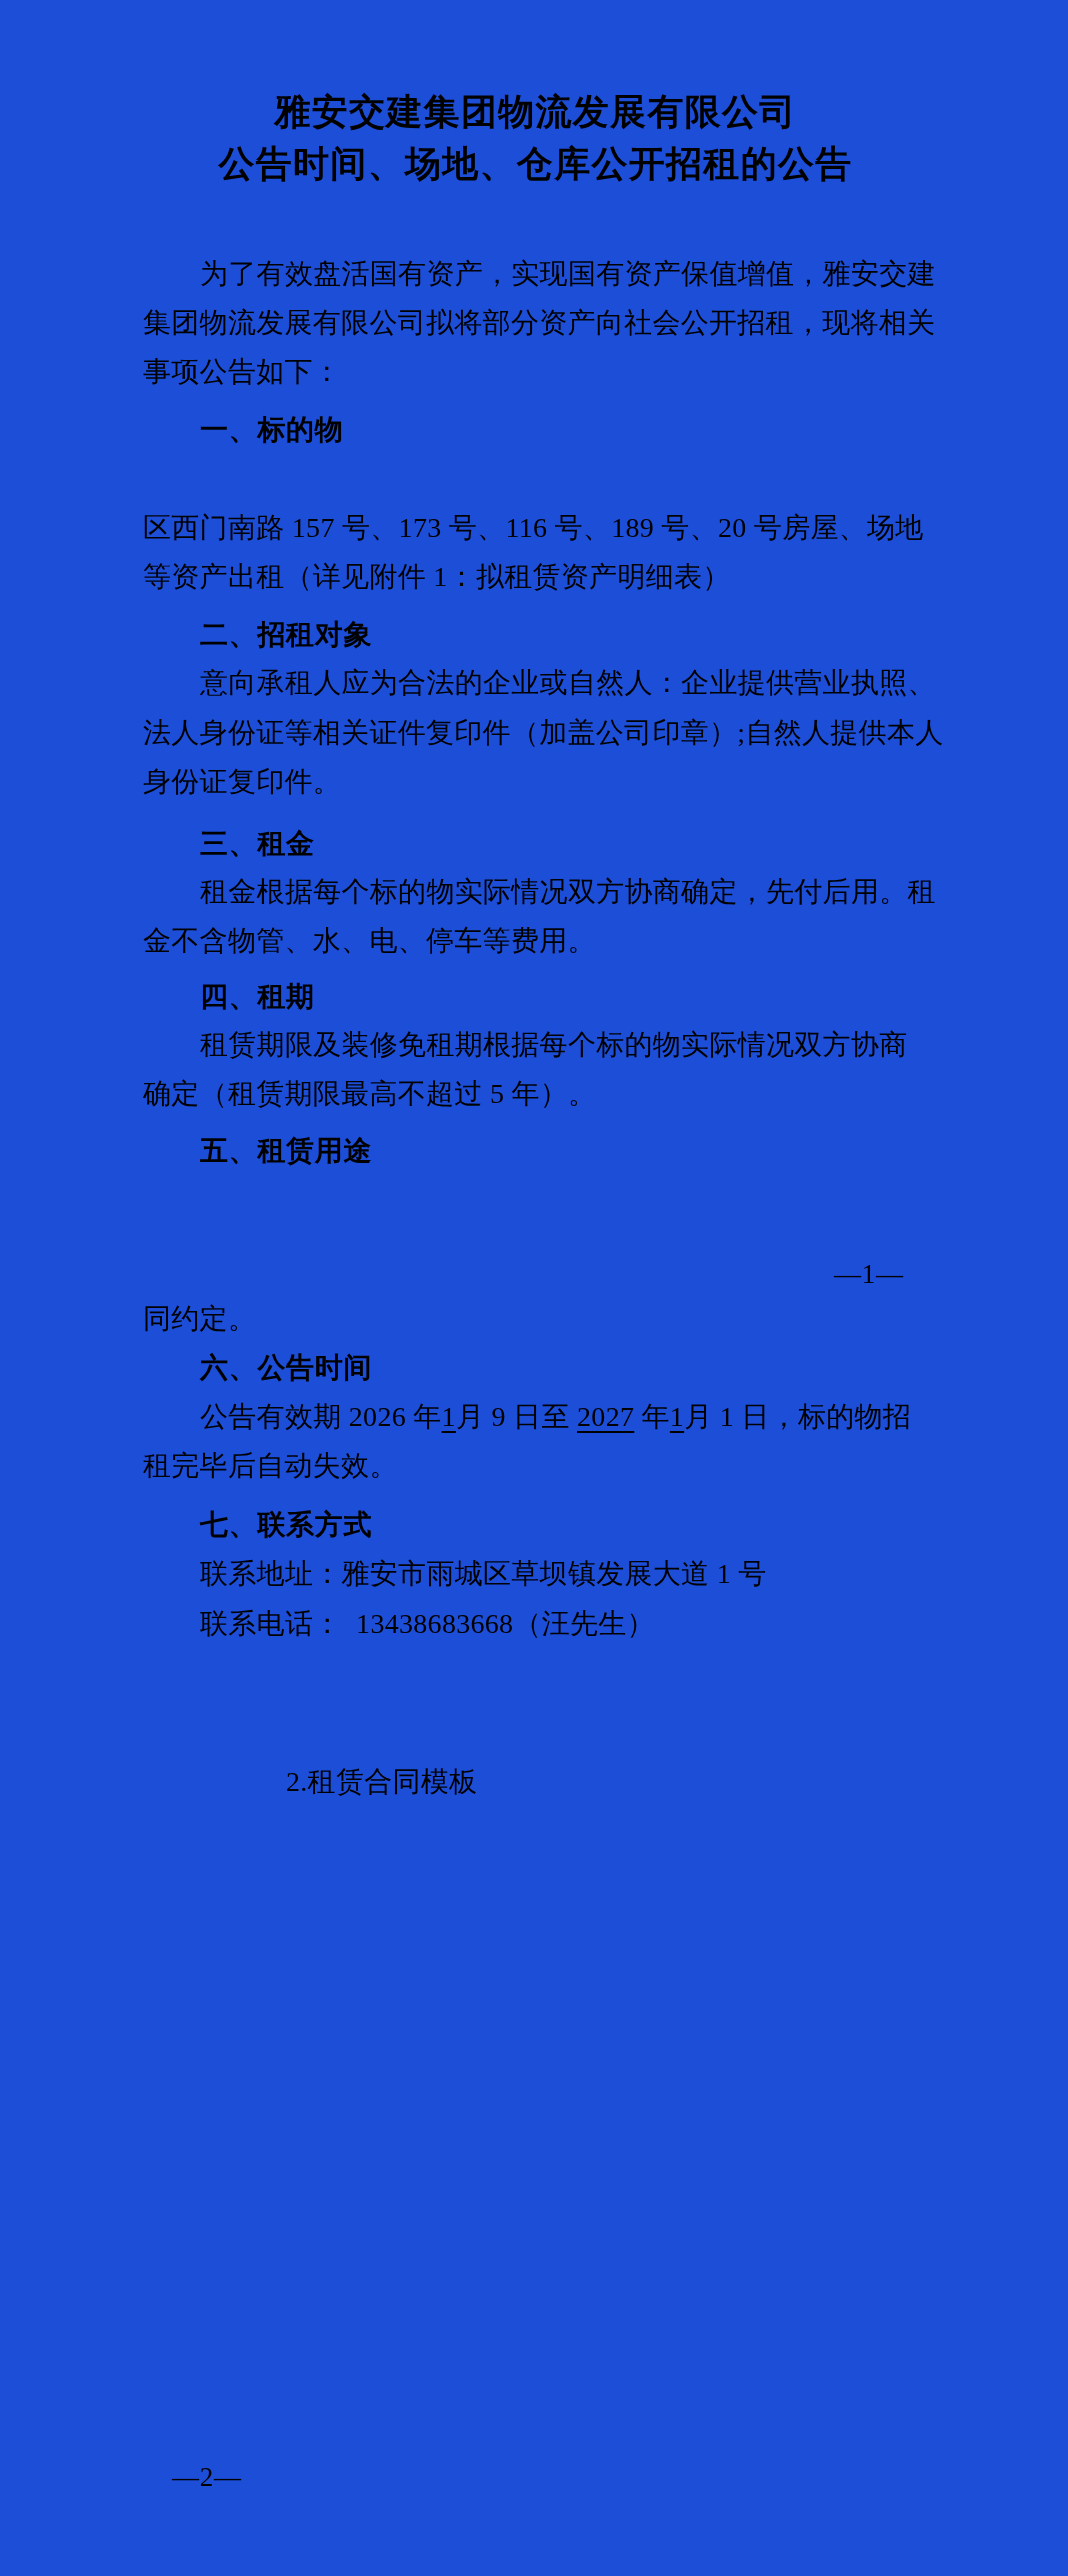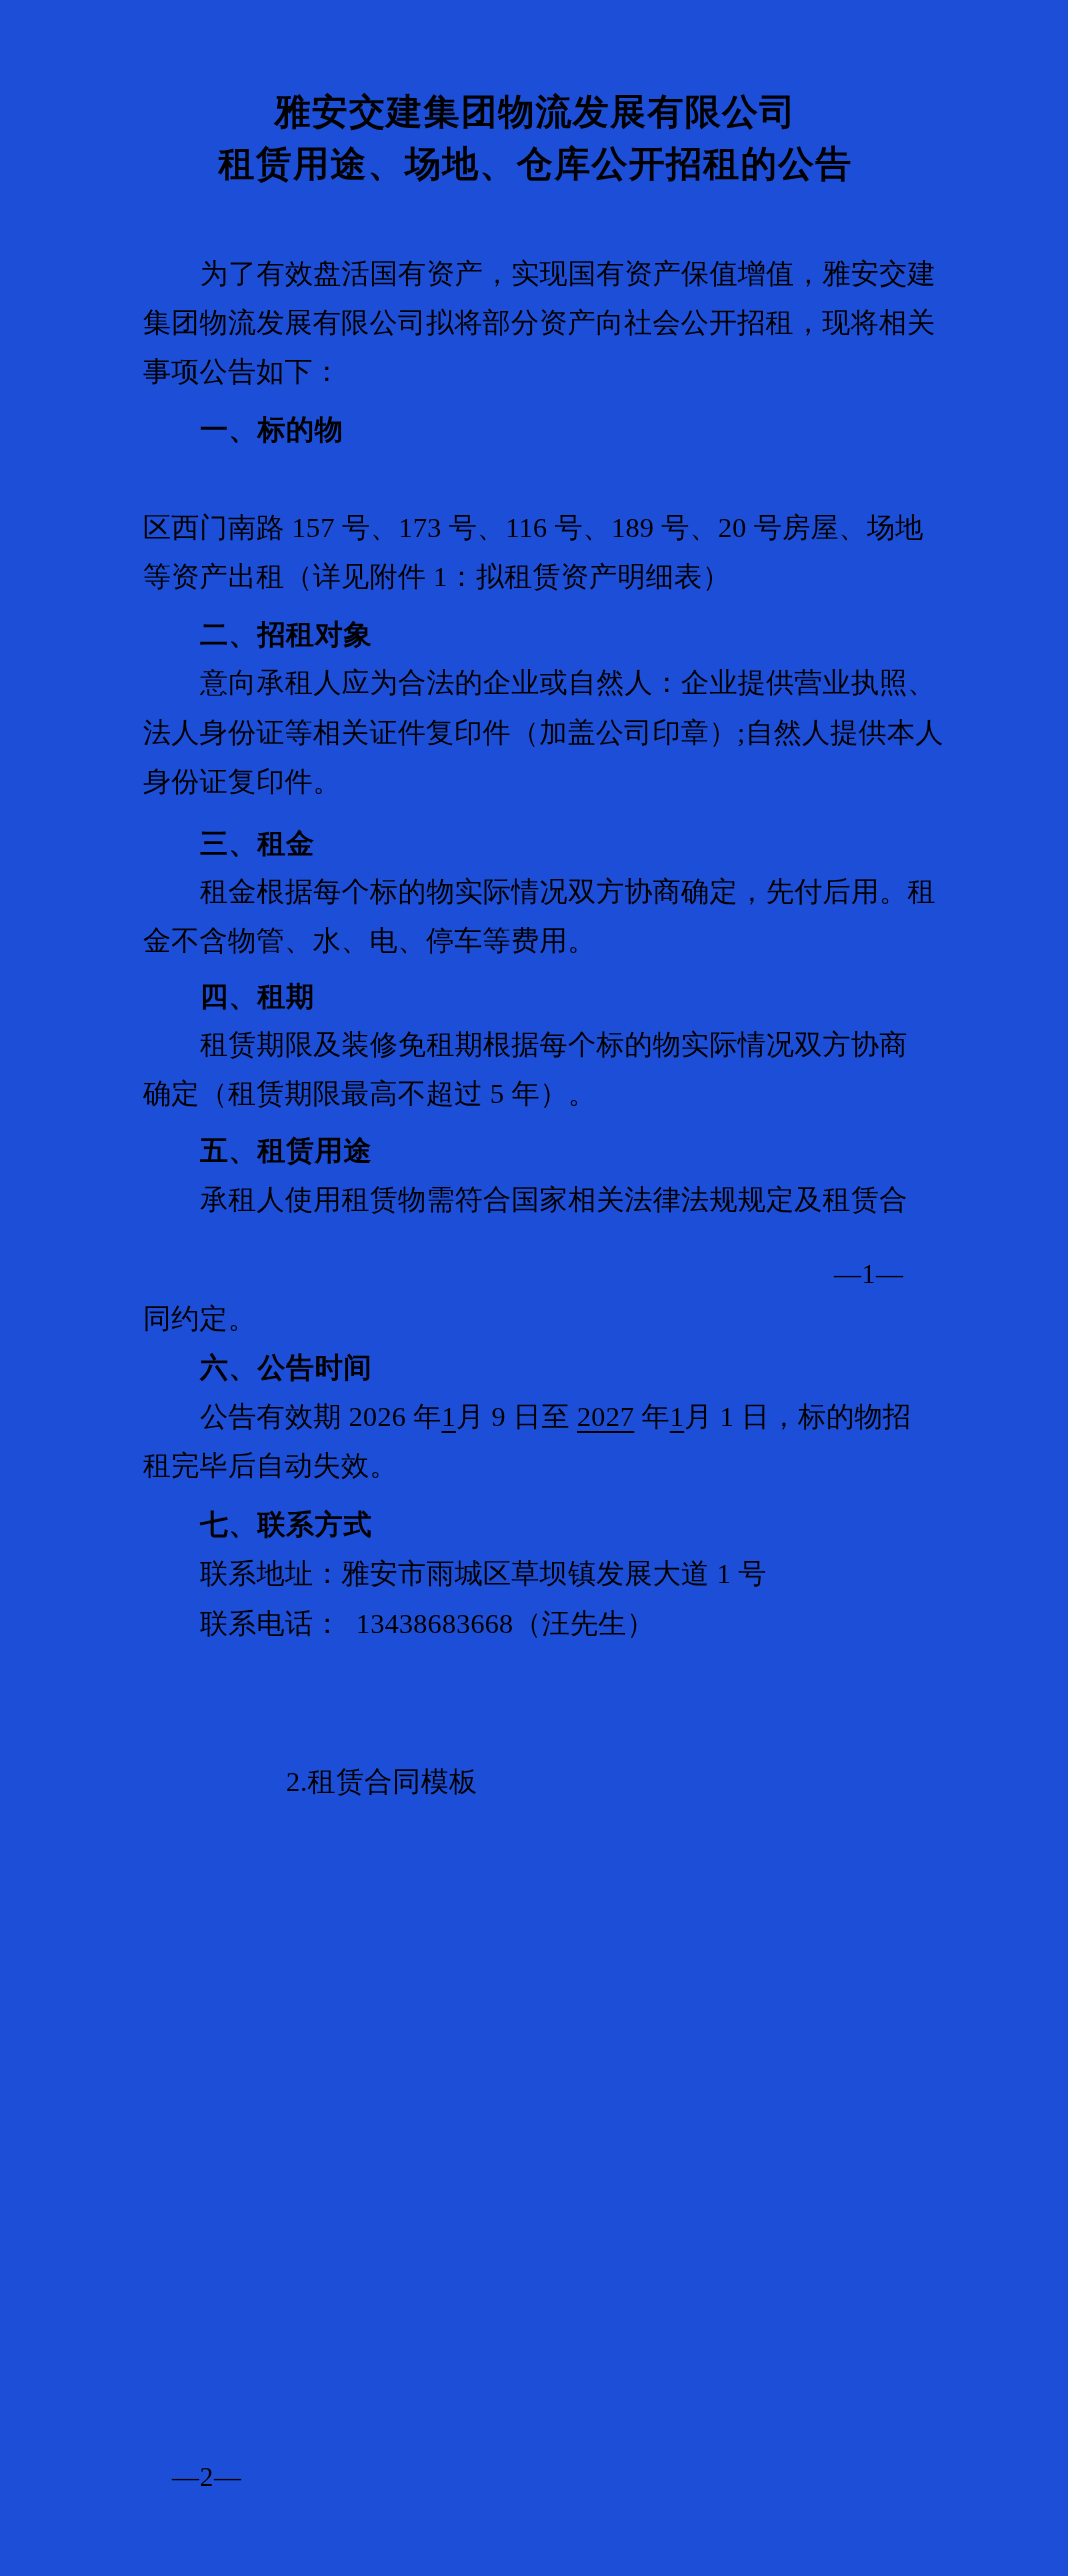--- a/index.html
+++ b/index.html
@@ -42,21 +42,21 @@
     text-decoration-thickness:1.7px;
     text-underline-offset:4.7px;
   }
 </style>
 </head>
 <body>
 
 <div class="doc">
 
   <div class="line title" style="top:92px;">雅安交建集团物流发展有限公司</div>
-  <div class="line title" style="top:144px;">租赁用途、场地、仓库公开招租的公告</div>
+  <div class="line title" style="top:144px;">公告时间、场地、仓库公开招租的公告</div>
 
   <div class="line" style="top:258px;left:200px;">为了有效盘活国有资产，实现国有资产保值增值，雅安交建</div>
   <div class="line" style="top:307px;left:143px;">集团物流发展有限公司拟将部分资产向社会公开招租，现将相关</div>
   <div class="line" style="top:356px;left:143px;">事项公告如下：</div>
 
   <div class="line heading" style="top:414px;left:200px;">一、标的物</div>
   <div class="line" style="top:512px;left:143px;">区西门南路 157 号、173 号、116 号、189 号、20 号房屋、场地</div>
   <div class="line" style="top:561px;left:143px;">等资产出租（详见附件 1：拟租赁资产明细表）</div>
 
   <div class="line heading" style="top:619px;left:200px;">二、招租对象</div>
@@ -66,21 +66,20 @@
 
   <div class="line heading" style="top:828px;left:200px;">三、租金</div>
   <div class="line" style="top:876px;left:200px;">租金根据每个标的物实际情况双方协商确定，先付后用。租</div>
   <div class="line" style="top:925px;left:143px;">金不含物管、水、电、停车等费用。</div>
 
   <div class="line heading" style="top:981px;left:200px;">四、租期</div>
   <div class="line" style="top:1029px;left:200px;">租赁期限及装修免租期根据每个标的物实际情况双方协商</div>
   <div class="line" style="top:1078px;left:143px;">确定（租赁期限最高不超过 5 年）。</div>
 
   <div class="line heading" style="top:1135px;left:200px;text-align:right;">五、租赁用途</div>
-  <div class="line" style="top:1184px;left:200px;">承租人使用租赁物需符合国家相关法律法规规定及租赁合</div>
 
   <div class="line pagenum" style="top:1259px;left:834px;">—1—</div>
 
   <div class="line" style="top:1303px;left:143px;">同约定。</div>
 
   <div class="line heading" style="top:1352px;left:200px;">六、公告时间</div>
   <div class="line" style="top:1401px;left:200px;"><span>公告有效期 2026 年</span><span class="uline">1</span><span>月 9 日至 </span><span class="uline">2027</span><span> 年</span><span class="uline">1</span><span>月 1 日，标的物招</span></div>
   <div class="line" style="top:1450px;left:143px;">租完毕后自动失效。</div>
 
   <div class="line heading" style="top:1509px;left:200px;">七、联系方式</div>

